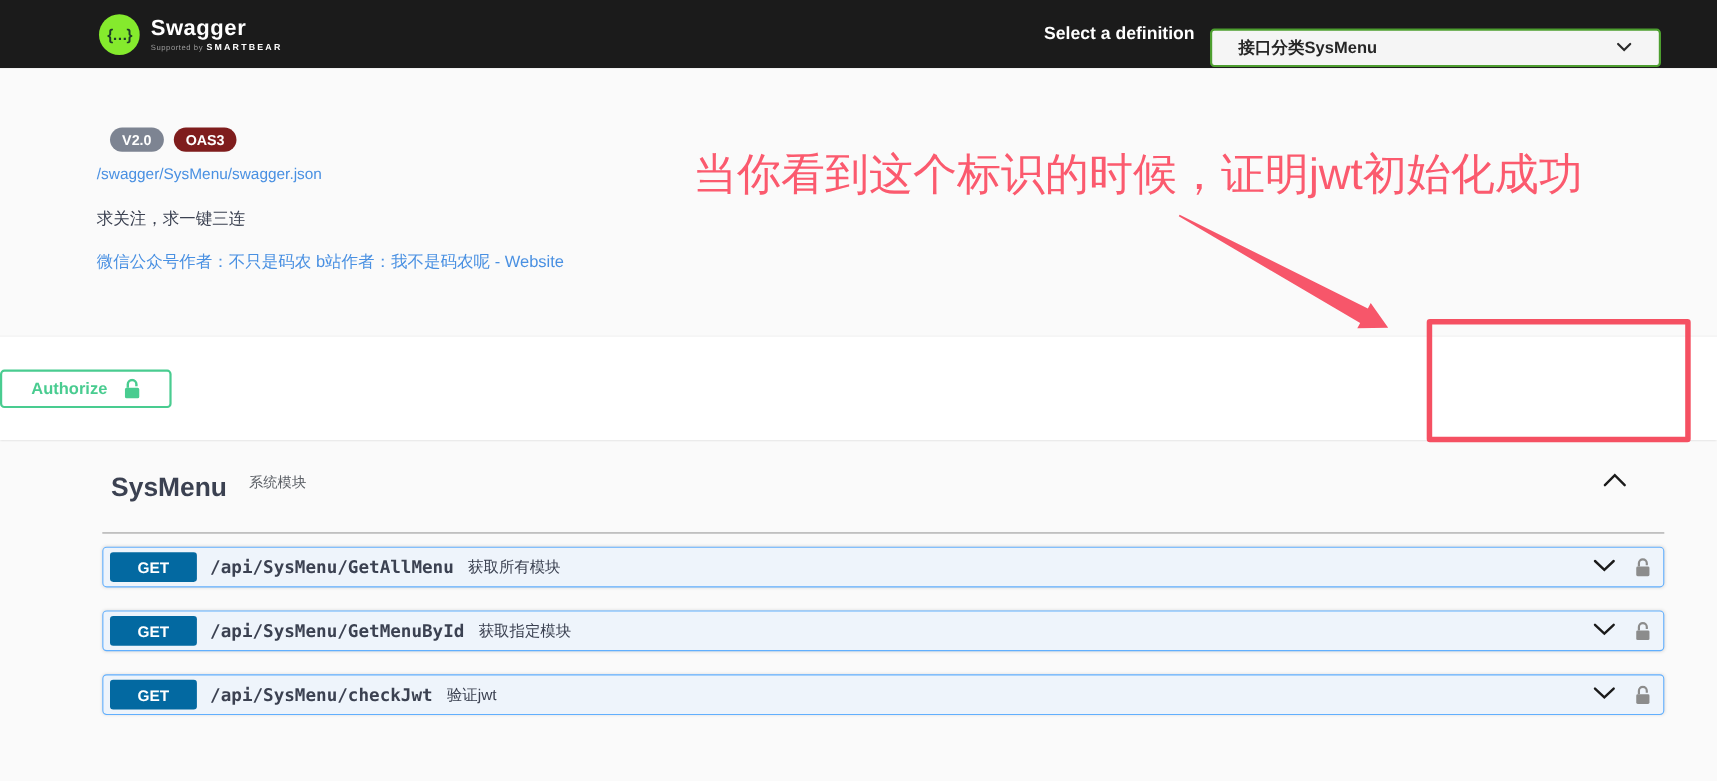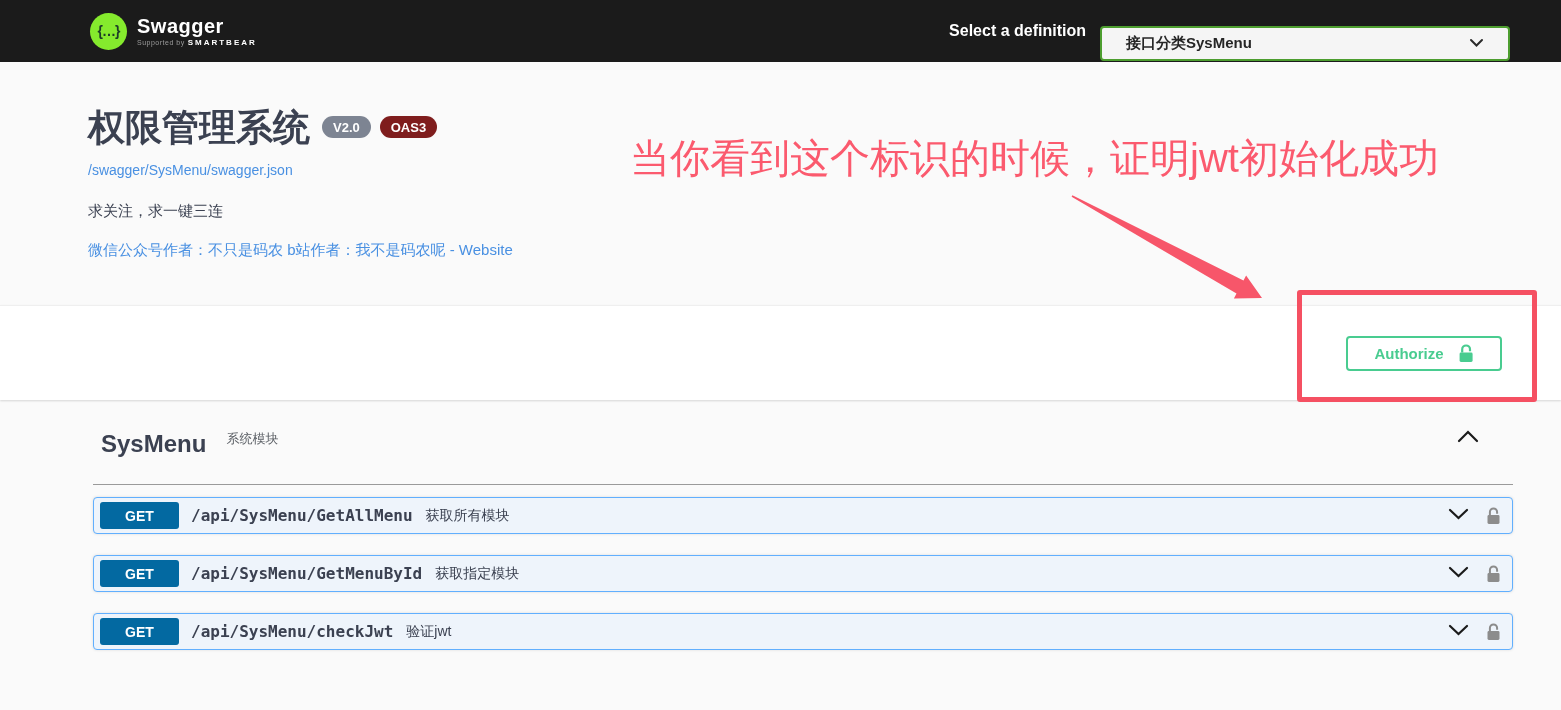--- a/index.html
+++ b/index.html
@@ -61,21 +61,21 @@
   .annotation-box {
     position:absolute; left:1297px; top:290px; width:240px; height:112px;
     border:5px solid #f55062; border-radius:3px; z-index:5;
   }
 
   
   .scheme-bar {
     position:absolute; top:305px; left:0; width:1561px; height:95px;
     background:#ffffff; border-top:1px solid #efefef;
     box-shadow:0 1px 2px rgba(0,0,0,0.15);
-    display:flex; align-items:center; justify-content:flex-end;
+    display:flex; align-items:center; 
     padding-right:59px;
   }
   .authorize-btn {
     width:156px; height:35px; background:#ffffff;
     border:2px solid #49cc90; border-radius:4px;
     color:#49cc90; font-weight:bold; font-size:15px;
     display:flex; align-items:center; justify-content:center; gap:14px;
     cursor:pointer; font-family:"Liberation Sans", sans-serif;
   }
 
@@ -135,21 +135,20 @@
         <svg width="15" height="10" viewBox="0 0 15 10">
             <path d="M2 2 L7.5 7.5 L13 2" stroke="#2b2b2b" stroke-width="2" fill="none" stroke-linecap="round"></path>
           </svg>
       </span>
     </div>
   </div>
 </div>
 
 <div class="info">
   <div class="title-row">
-    <span class="api-title">权限管理系统</span>
     <span class="badge version">V2.0</span>
     <span class="badge oas">OAS3</span>
   </div>
   <div class="spec-link">/swagger/SysMenu/swagger.json</div>
   <div class="api-desc">求关注，求一键三连</div>
   <div class="contact-line">微信公众号作者：不只是码农 b站作者：我不是码农呢 - Website</div>
 </div>
 
 <div class="annotation-text">当你看到这个标识的时候，证明jwt初始化成功</div>
 

